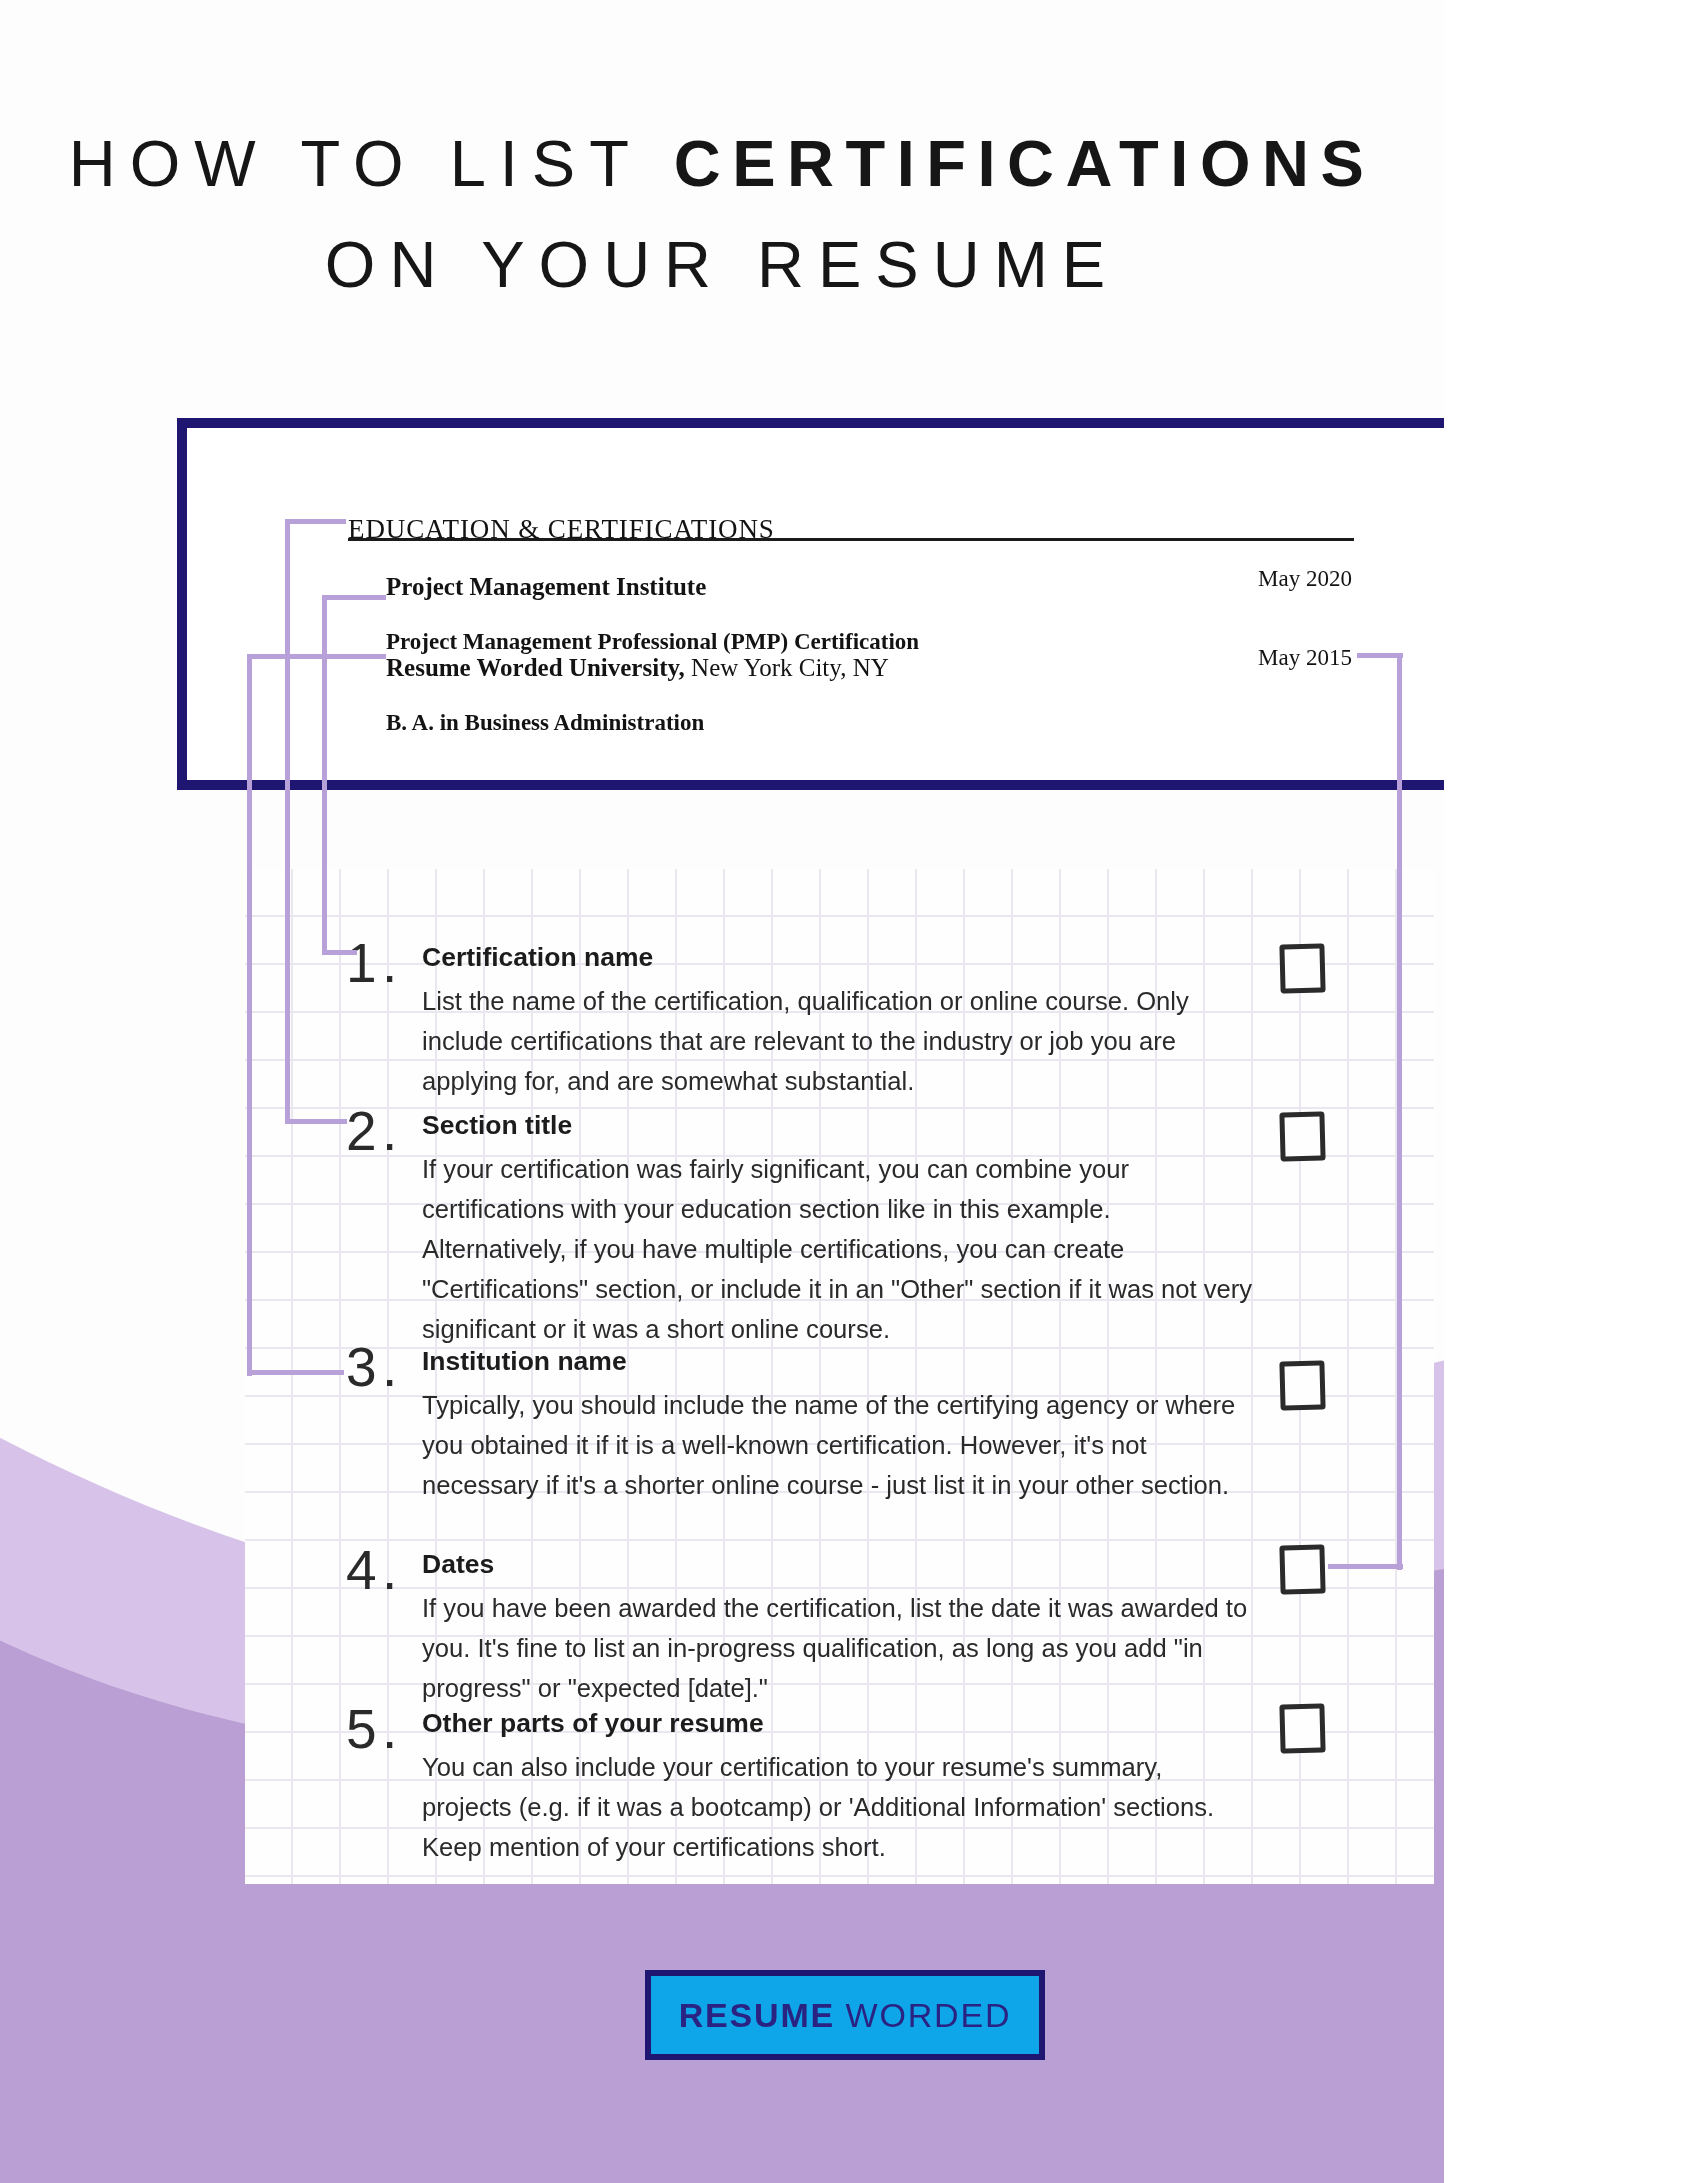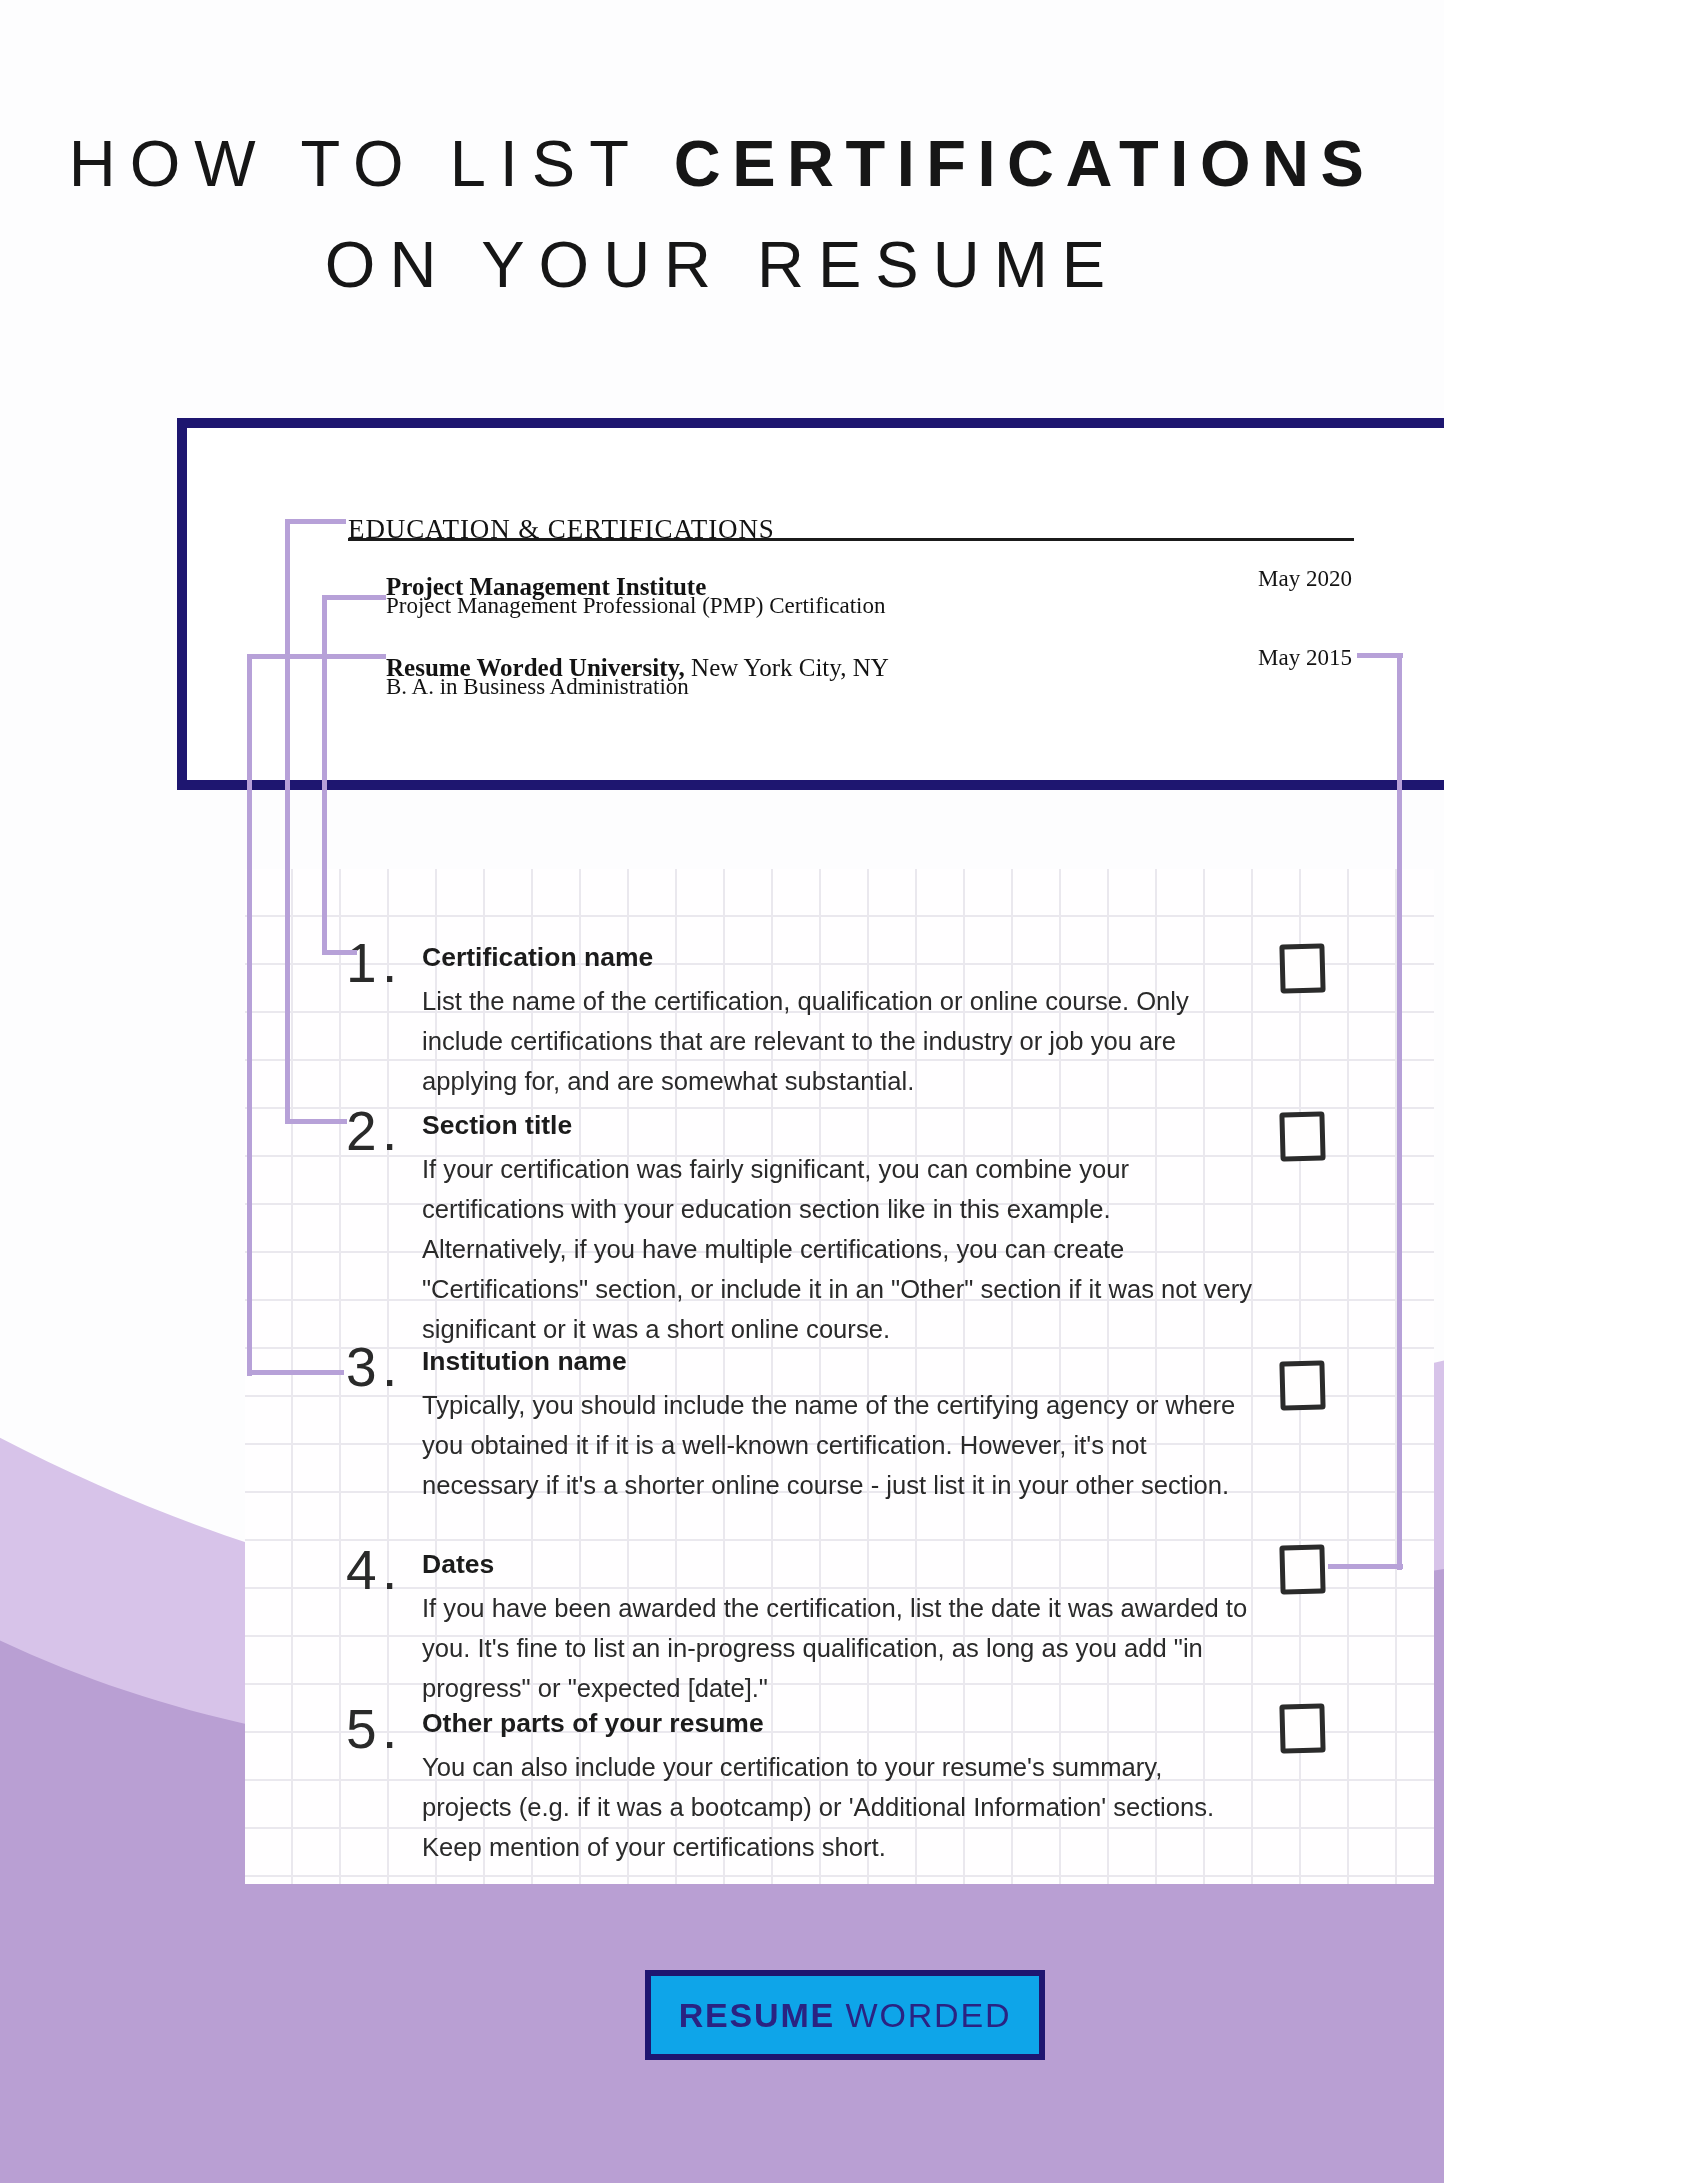--- a/index.html
+++ b/index.html
@@ -15,21 +15,21 @@
   .waves{position:absolute;left:0;top:1279px;width:1688px;height:904px;z-index:1;}
 
   
   .resume-box{position:absolute;left:177px;top:418px;width:1311px;height:352px;
               background:#ffffff;border:10.6px solid #1e1670;z-index:4;}
   .rc{position:absolute;z-index:4;font-family:"Liberation Serif",serif;color:#131313;}
   .sec-head{left:348px;top:514px;font-size:27px;font-weight:400;letter-spacing:0.9px;}
   .sec-rule{left:348px;top:538px;width:1006px;height:2.6px;background:#1b1b1b;}
   .e-org{font-size:25px;font-weight:700;margin-top:8px;}
   .e-org .reg{font-weight:400;}
-  .e-detail{font-size:23px;font-weight:400;}
+  .e-detail{font-size:23px;font-weight:700;margin-top:36px;}
   .e-date{font-size:23px;font-weight:400;text-align:right;width:159px;}
 
   
   .panel{position:absolute;left:245px;top:869px;width:1189px;height:1015px;background:#fffeff;z-index:2;
      background-image:
        repeating-linear-gradient(to right, transparent 0 46px, #eae8ee 46px 48px),
        repeating-linear-gradient(to bottom, transparent 0 46px, #eae8ee 46px 48px);}
 
   
   .step{position:absolute;z-index:3;display:flex;color:#212121;}

